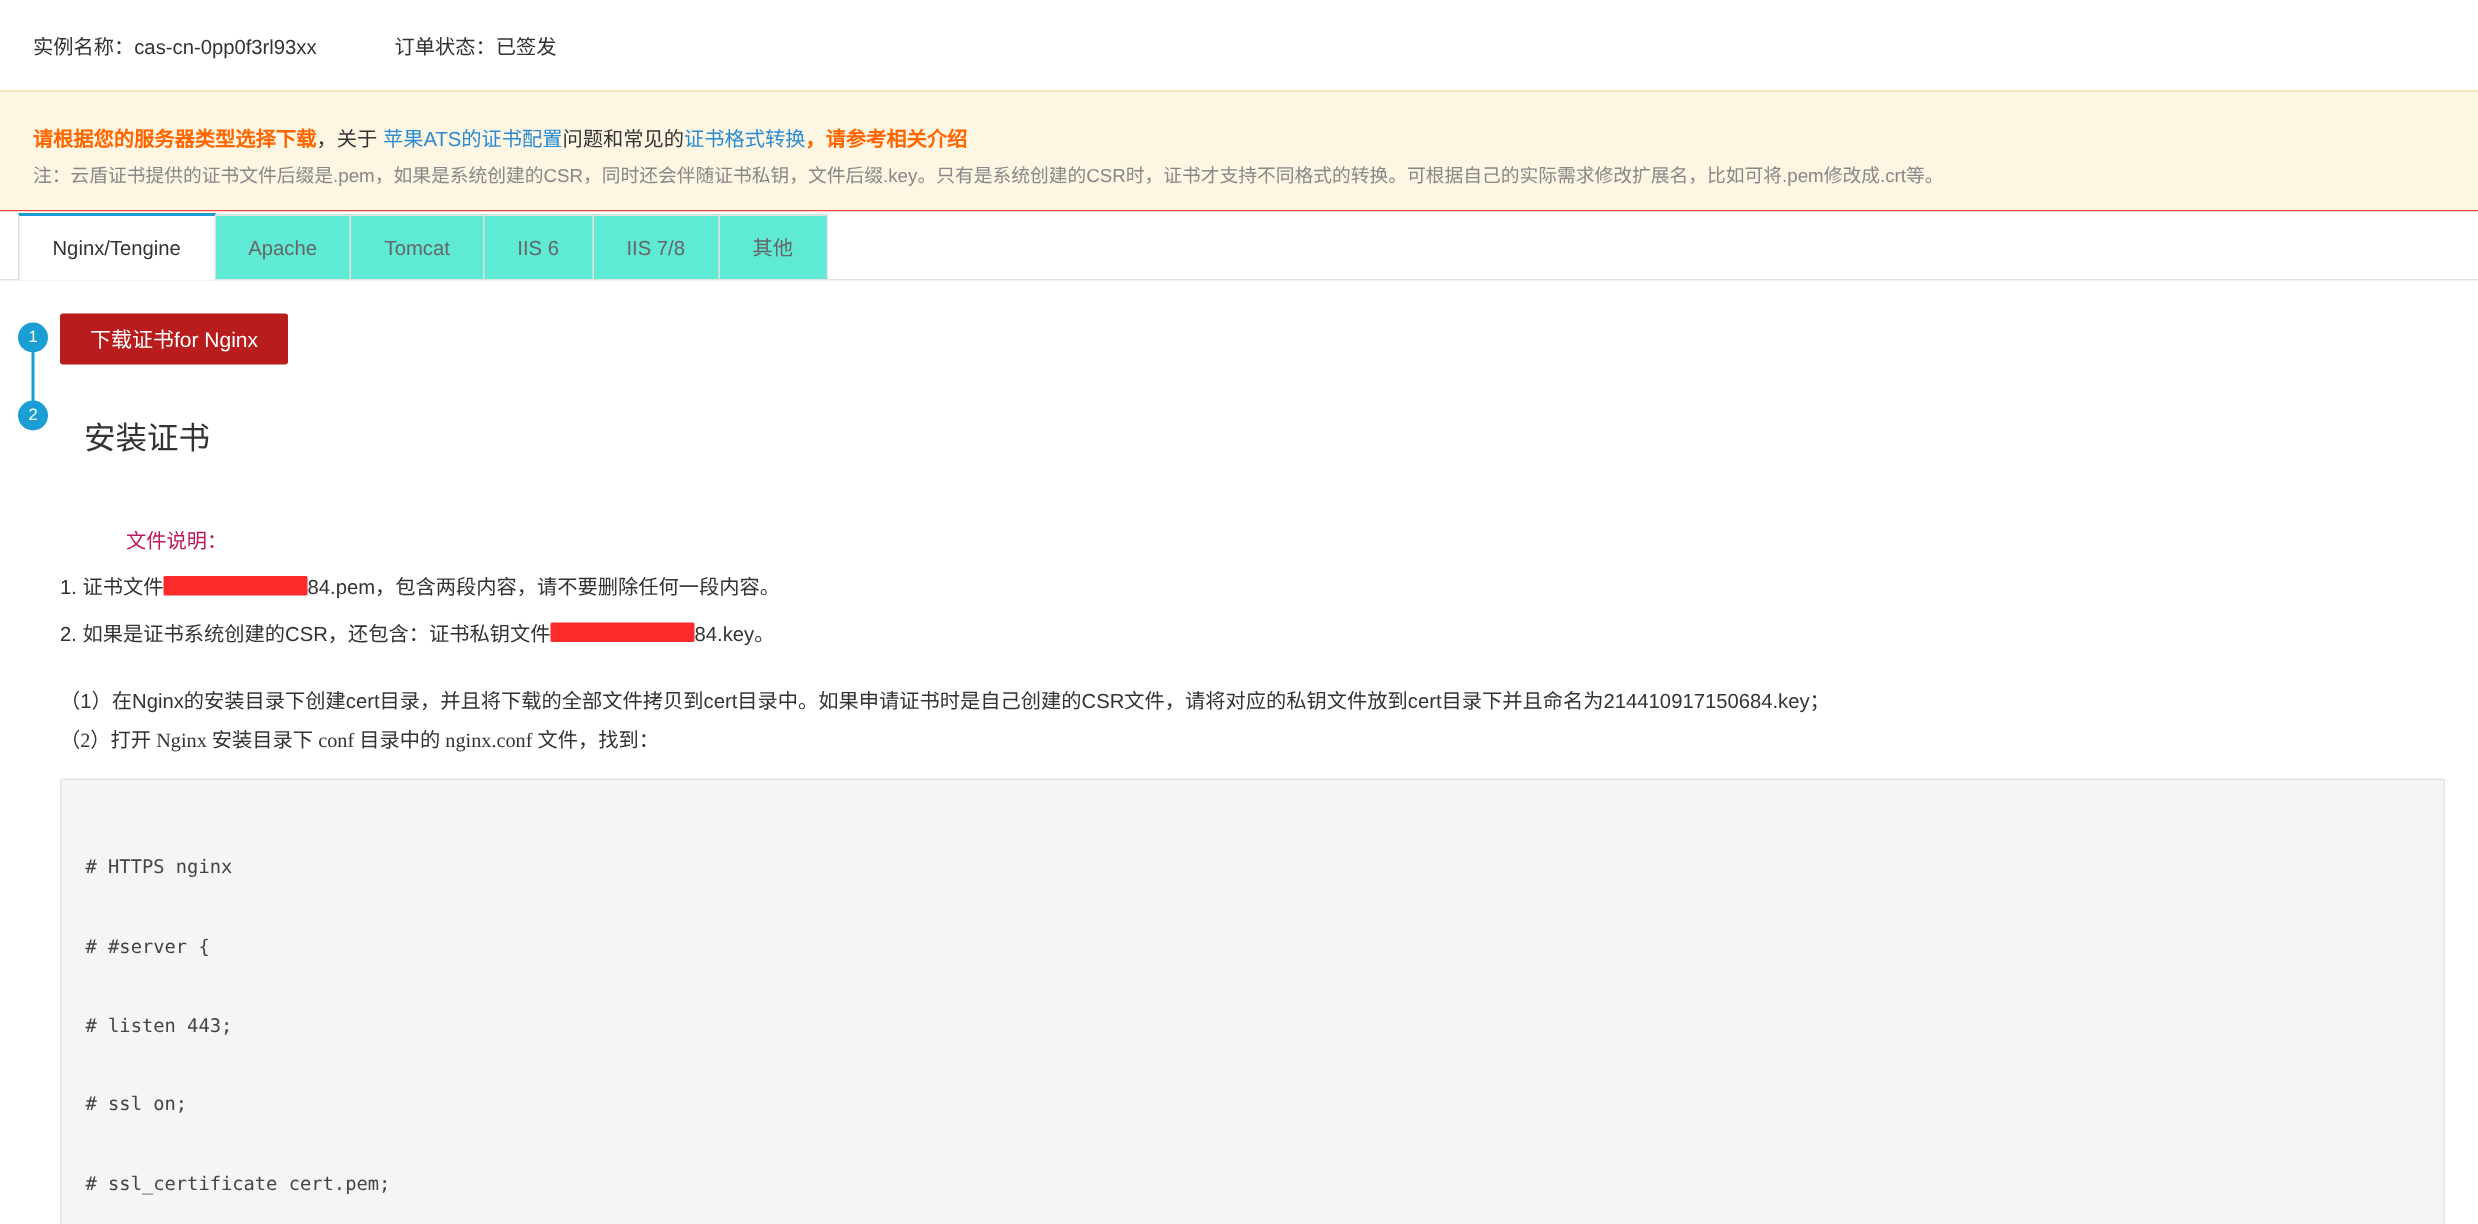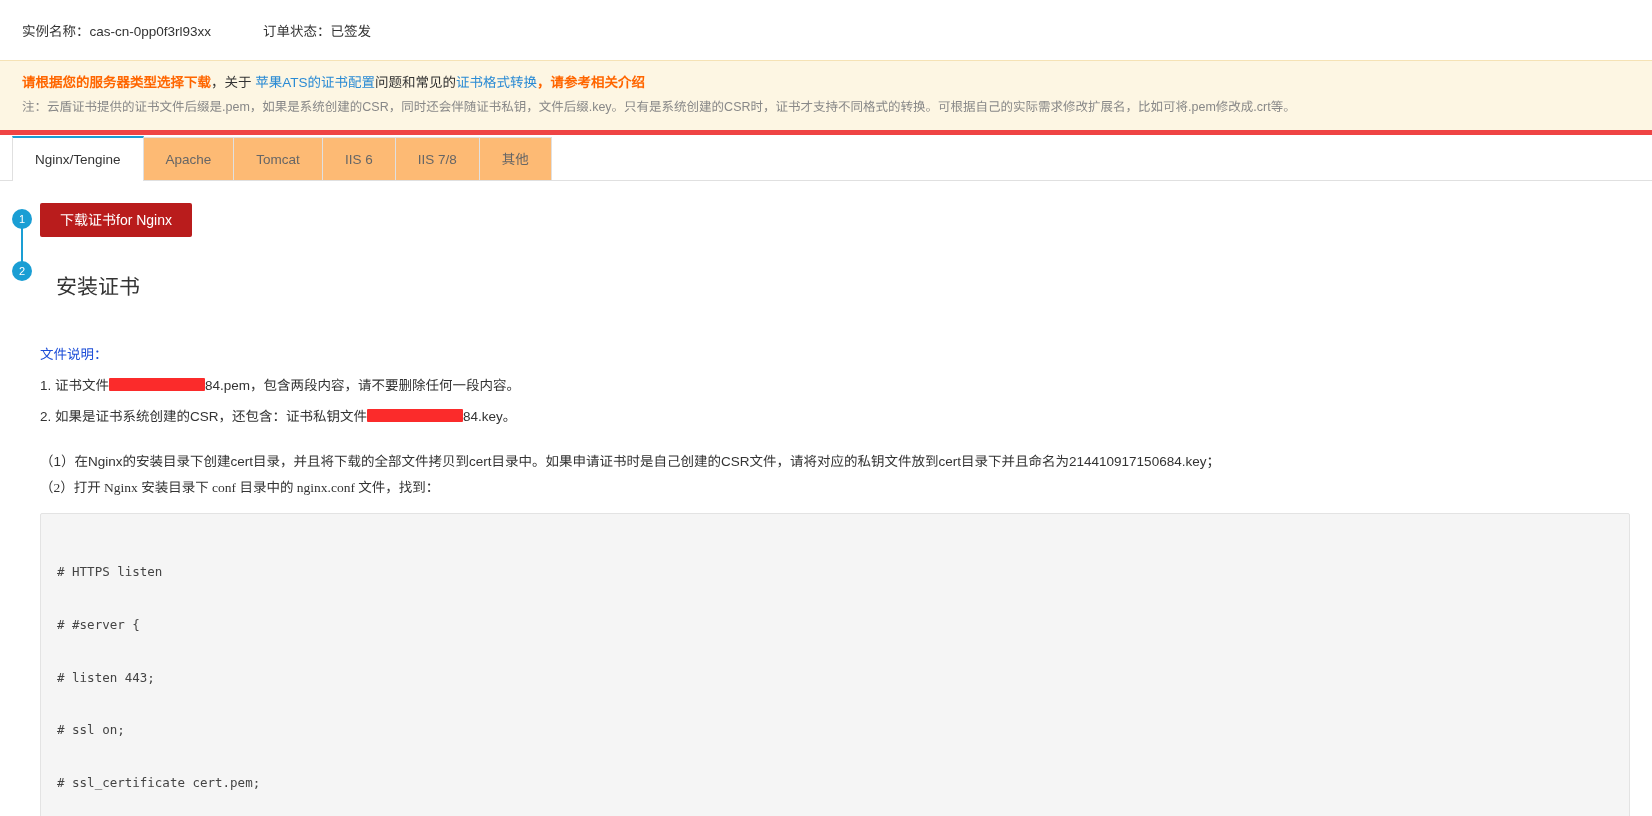--- a/index.html
+++ b/index.html
@@ -27,22 +27,22 @@
     font-size: 13.5px;
     color: #333;
   }
   .info-item { white-space: nowrap; }
   .info-item.first { margin-right: 52px; }
 
   
   .notice {
     background: #fdf6e3;
     border-top: 1px solid #f5e2b5;
-    border-bottom: 5px solid #ef4444;
-    padding: 10px 22px 11px 22px;
+    border-bottom: 1px solid #ef4444;
+    padding: 20px 22px 11px 22px;
     line-height: 1.75;
   }
   .notice-line-1 { font-size: 13.5px; color: #555; }
   .notice-strong { color: #f60; font-weight: bold; }
   .notice-link { color: #2b8bd4; text-decoration: none; cursor: pointer; }
   .notice-plain { color: #333; }
   .notice-line-2 {
     font-size: 12.5px;
     color: #888;
     margin-top: 2px;
@@ -57,21 +57,21 @@
     background: #fff;
     height: 46px;
   }
   .tab {
     position: relative;
     padding: 0 22px;
     height: 43px;
     line-height: 43px;
     font-size: 13.5px;
     color: #666;
-    background: #fdba74;
+    background: #5eead4;
     border: 1px solid #e0e0e0;
     border-bottom: none;
     margin-right: -1px;
     cursor: pointer;
     white-space: nowrap;
   }
   .tab.active {
     background: #ffffff;
     color: #333;
     border-top: 2px solid #1a9ed4;
@@ -137,22 +137,23 @@
     line-height: 24px;
     margin: 16px;
   }
 
   
   .install-body {
     padding: 28px 22px 0 40px;
   }
   .file-desc-title {
     font-size: 13.5px;
-    color: #1d4ed8;
+    color: #be185d;
     margin-bottom: 12px;
+    margin-left: 44px;
   }
   .file-line {
     font-size: 13.5px;
     color: #333;
     margin-bottom: 10px;
     line-height: 1.6;
   }
   .redacted {
     display: inline-block;
     background: #fb2b2b;
@@ -254,21 +255,21 @@
 
     <div class="file-line">
       <span>2. 如果是证书系统创建的CSR，还包含：证书私钥文件</span><span class="redacted w2"></span><span>84.key。</span>
     </div>
 
     <p class="para p1">（1）在Nginx的安装目录下创建cert目录，并且将下载的全部文件拷贝到cert目录中。如果申请证书时是自己创建的CSR文件，请将对应的私钥文件放到cert目录下并且命名为214410917150684.key；</p>
     <p class="para p2">（2）打开 Nginx 安装目录下 conf 目录中的 nginx.conf 文件，找到：</p>
   </div>
 
   <div class="code-block">
-    <div class="code-line"># HTTPS listen</div>
+    <div class="code-line"># HTTPS nginx</div>
     <div class="code-line"># #server {</div>
     <div class="code-line"># listen 443;</div>
     <div class="code-line"># ssl on;</div>
     <div class="code-line"># ssl_certificate cert.pem;</div>
     
     
     
     
     
     

